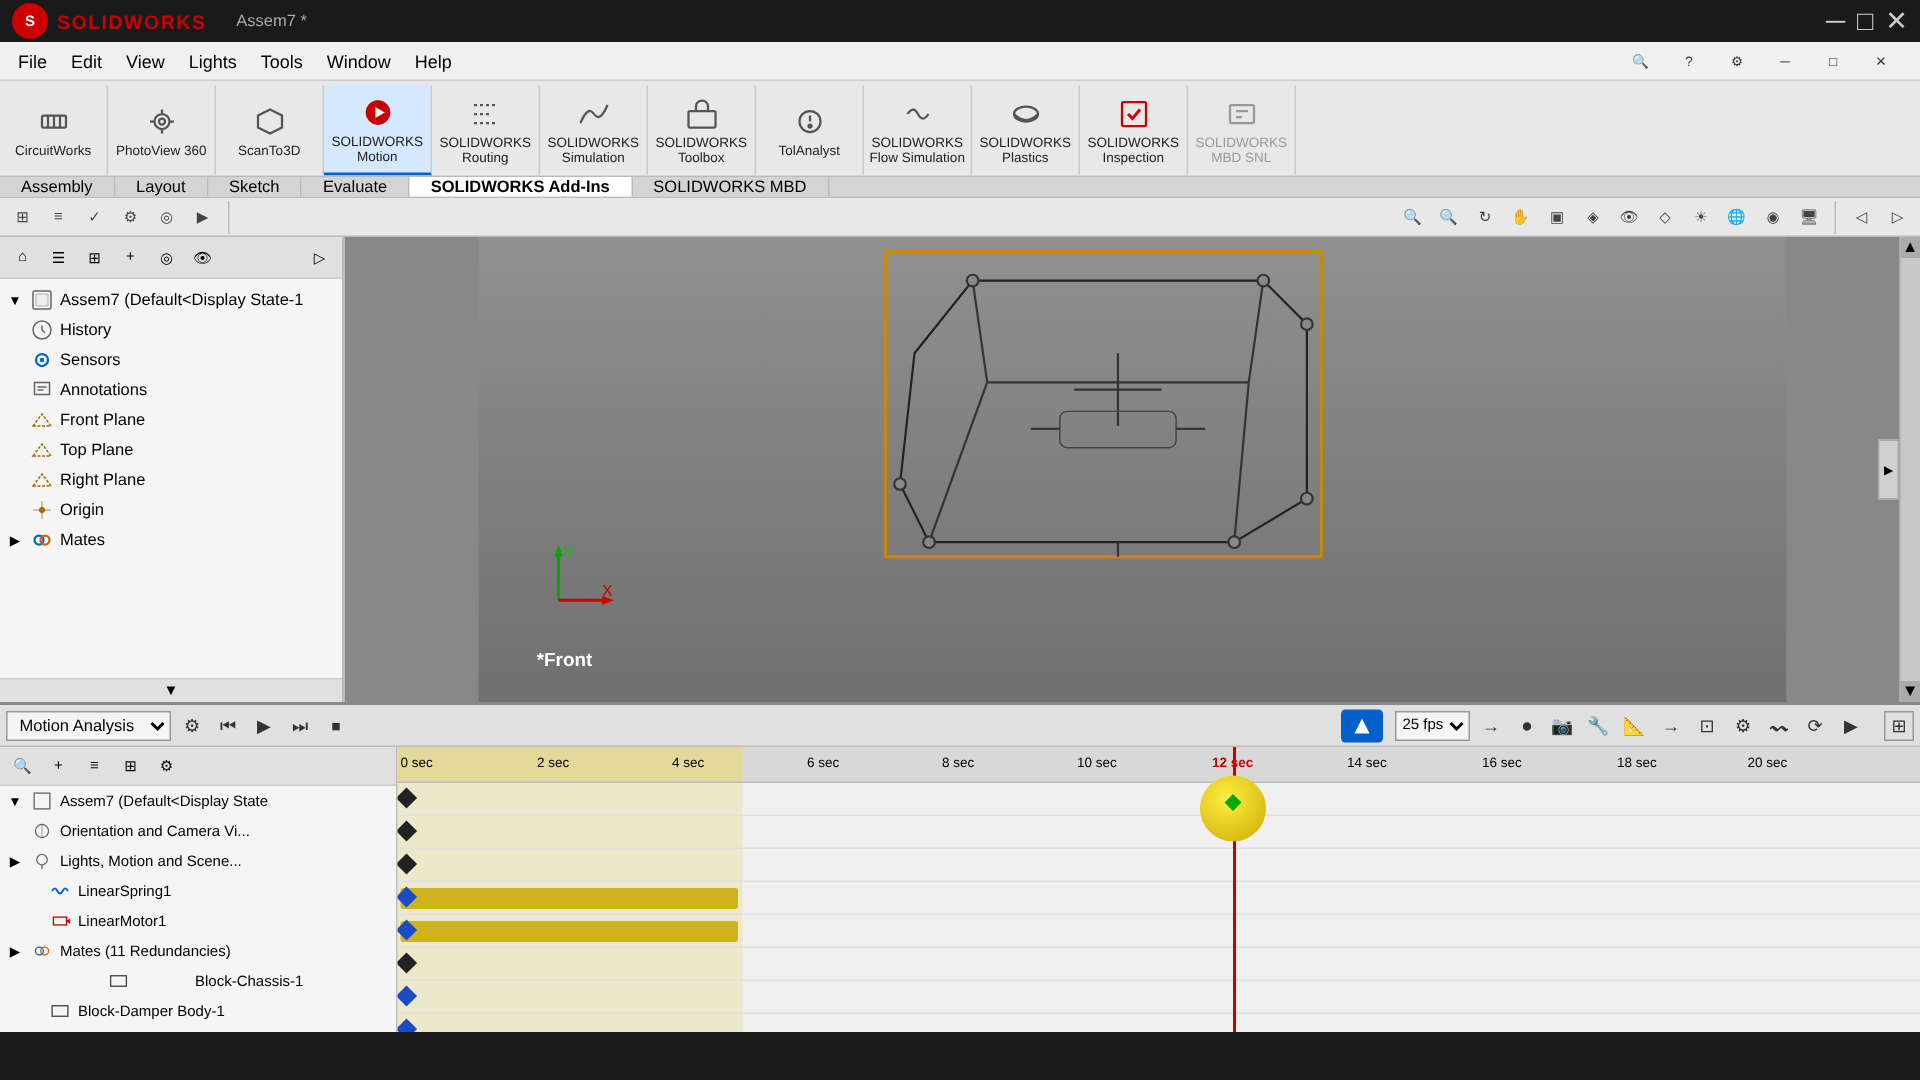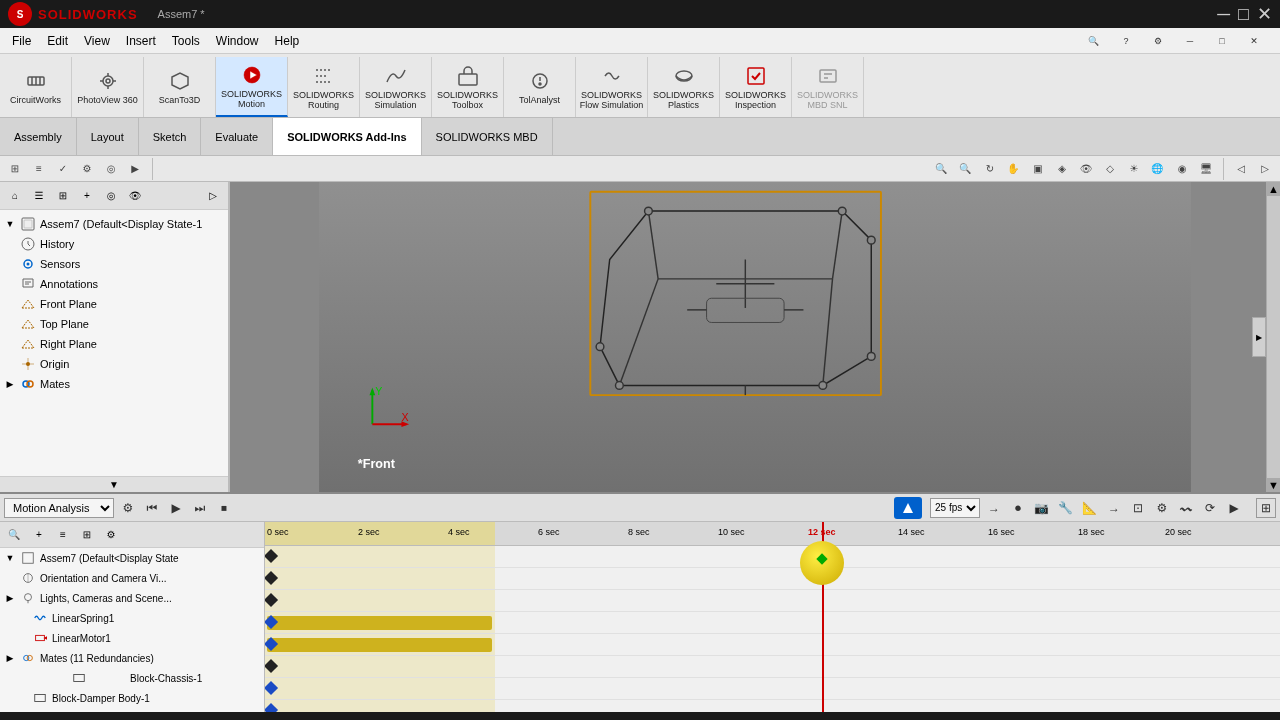--- a/index.html
+++ b/index.html
@@ -79,21 +79,21 @@
       background: #e8e8e8;
     }
     .addon-item.active {
       background: #d4e8ff;
       border-bottom: 2px solid #0060cc;
     }
     .addon-item svg { width: 24px; height: 24px; margin-bottom: 2px; }
 
     
     .tab-row {
-      height: 38px;
+      height: 14px;
       background: #d4d4d4;
       display: flex;
       align-items: center;
       border-bottom: 1px solid #bbb;
     }
     .tab {
       padding: 3px 14px;
       cursor: pointer;
       font-size: 11px;
       border-right: 1px solid #bbb;
@@ -268,21 +268,21 @@
     <span style="color:#ccc; font-size:18px; cursor:pointer;">─</span>
     <span style="color:#ccc; font-size:18px; cursor:pointer;">□</span>
     <span style="color:#ccc; font-size:18px; cursor:pointer;">✕</span>
   </div>
 </div>
 
 <div class="menu-bar">
   <div class="menu-item">File</div>
   <div class="menu-item">Edit</div>
   <div class="menu-item">View</div>
-  <div class="menu-item">Insert</div>
+  <div class="menu-item">Lights</div>
   <div class="menu-item">Tools</div>
   <div class="menu-item">Window</div>
   <div class="menu-item">Help</div>
   <div class="spacer"></div>
 
   <div style="display:flex; align-items:center; gap:4px; margin-right:8px;">
     <div class="toolbar-icon">🔍</div>
     <div class="toolbar-icon">?</div>
     <div class="toolbar-icon">⚙</div>
     <div class="toolbar-icon">─</div>
@@ -666,21 +666,21 @@
           <span>Orientation and Camera Vi...</span>
         </div>
         <div class="tree-item indent-1" style="font-size:10px;">
           <span class="tree-arrow">▶</span>
           <span class="tree-icon">
             <svg width="14" height="14" viewBox="0 0 16 16">
                 <circle cx="8" cy="7" r="4" fill="none" stroke="#666" stroke-width="1"></circle>
                 <line x1="8" y1="11" x2="8" y2="14" stroke="#666" stroke-width="1"></line>
               </svg>
           </span>
-          <span>Lights, Cameras and Scene...</span>
+          <span>Lights, Motion and Scene...</span>
         </div>
         <div class="tree-item indent-2" style="font-size:10px;">
           <span class="tree-arrow"></span>
           <span class="tree-icon">
             <svg width="14" height="14" viewBox="0 0 16 16">
                 <path d="M2 8 Q4 4 6 8 Q8 12 10 8 Q12 4 14 8" fill="none" stroke="#0066cc" stroke-width="1.5"></path>
               </svg>
           </span>
           <span>LinearSpring1</span>
         </div>

